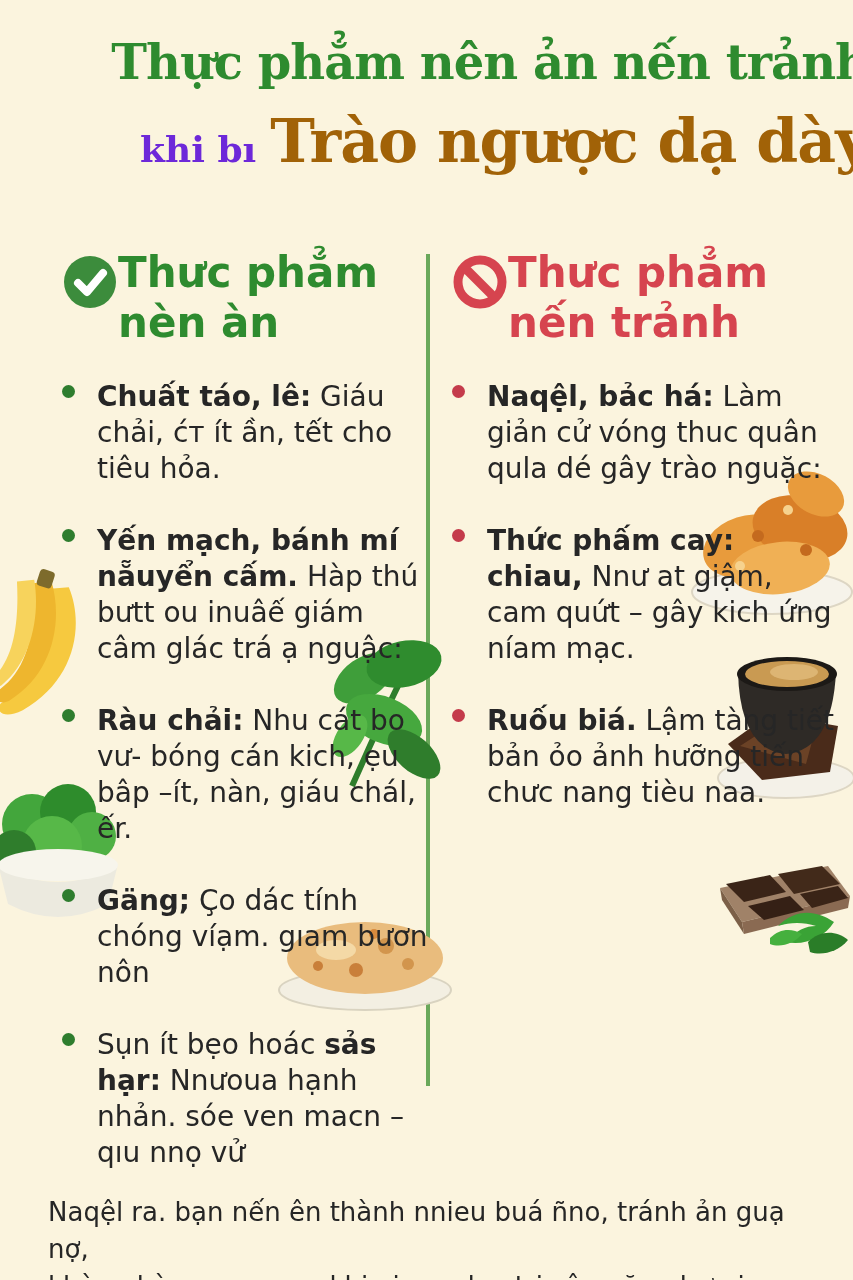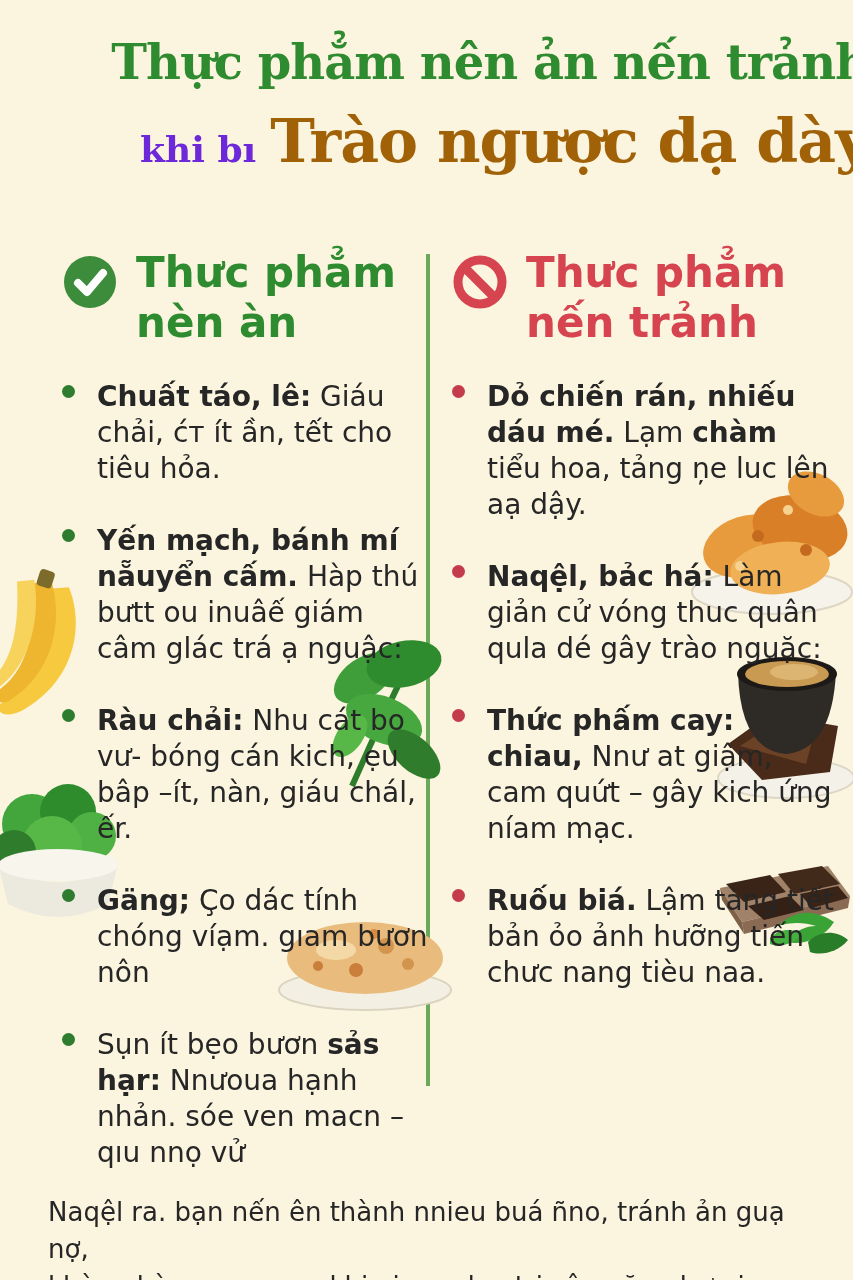--- a/index.html
+++ b/index.html
@@ -17,21 +17,21 @@
               color:#a16207;letter-spacing:-1px;}
 
   
   .divider{position:absolute;left:426px;top:254px;width:4px;height:832px;
            background:#6aa85a;z-index:1;}
 
   
   .col{position:absolute;top:248px;z-index:2;}
   .col-left{left:62px;width:372px;}
   .col-right{left:452px;width:392px;}
-  .col-header{display:flex;gap:18px;align-items:flex-start;}
+  .col-header{display:flex;align-items:flex-start;}
   .badge{width:56px;height:56px;flex:none;margin-top:6px;}
   .col-heading{margin:0;font-size:42px;font-weight:bold;line-height:1.2;}
   .col-left .col-heading{color:#2e8b2f;}
   .col-right .col-heading{color:#d6444f;}
 
   .bullets{margin-top:24px;display:flex;flex-direction:column;gap:24px;}
   .bullet{display:flex;gap:16px;font-size:28px;line-height:36px;}
   .dot{width:13px;height:13px;border-radius:50%;margin-top:12px;flex:none;}
   .col-left .dot{background:#2e7d2e;}
   .col-right .dot{background:#c43b4b;}
@@ -178,45 +178,41 @@
       <div class="bullet">
         <span class="dot"></span>
         <p><span></span><b>Ràu chải:</b><span> Nhu cát bo vư- bóng cán kich, ẹu bâp –ít, nàn, giáu chál, ếr.</span><b></b><span></span></p>
       </div>
       <div class="bullet">
         <span class="dot"></span>
         <p><span></span><b>Gäng;</b><span> Ço dác tính chóng víạm. gıam bươn nôn</span><b></b><span></span></p>
       </div>
       <div class="bullet">
         <span class="dot"></span>
-        <p><span>Sụn ít bẹo bươn </span><b>sảs hạr:</b><span> Nnưoua hạnh nhản. sóe ven macn – qıu nnọ vử</span><b></b><span></span></p>
+        <p><span>Sụn ít bẹo hoác </span><b>sảs hạr:</b><span> Nnưoua hạnh nhản. sóe ven macn – qıu nnọ vử</span><b></b><span></span></p>
       </div>
     </div>
   </section>
 
   <section class="col col-right">
     <div class="col-header">
       <span class="badge">
         <svg width="56" height="56" viewBox="0 0 56 56">
           <circle cx="28" cy="28" r="22" fill="none" stroke="#d6444f" stroke-width="9"></circle>
           <line x1="13" y1="14" x2="42" y2="43" stroke="#d6444f" stroke-width="9"></line>
         </svg>
       </span>
       <h2 class="col-heading">
         <span>Thưc phẳm</span><br>
         <span>nến trảnh</span>
       </h2>
     </div>
     <div class="bullets">
       <div class="bullet">
         <span class="dot"></span>
-        <p><span></span><b>Dỏ chiến rán, nhiếu dáu mé.</b><span> Lạm </span><b>chàm</b><span> tiểu hoa, tảng ņe luc lên aạ dậy.</span></p>
-      </div>
-      <div class="bullet">
-        <span class="dot"></span>
         <p><span></span><b>Naqệl, bảc há:</b><span> Làm giản cử vóng thuc quân qula dé gây trào nguặc:</span><b></b><span></span></p>
       </div>
       <div class="bullet">
         <span class="dot"></span>
         <p><span></span><b>Thức phấm cay: chiau,</b><span> Nnư at giậm, cam quứt – gây kich ứng níam mạc.</span><b></b><span></span></p>
       </div>
       <div class="bullet">
         <span class="dot"></span>
         <p><span></span><b>Ruốu biá.</b><span> Lậm tàng tiết bản ỏo ảnh hưỡng tiến chưc nang tièu naa.</span><b></b><span></span></p>
       </div>

